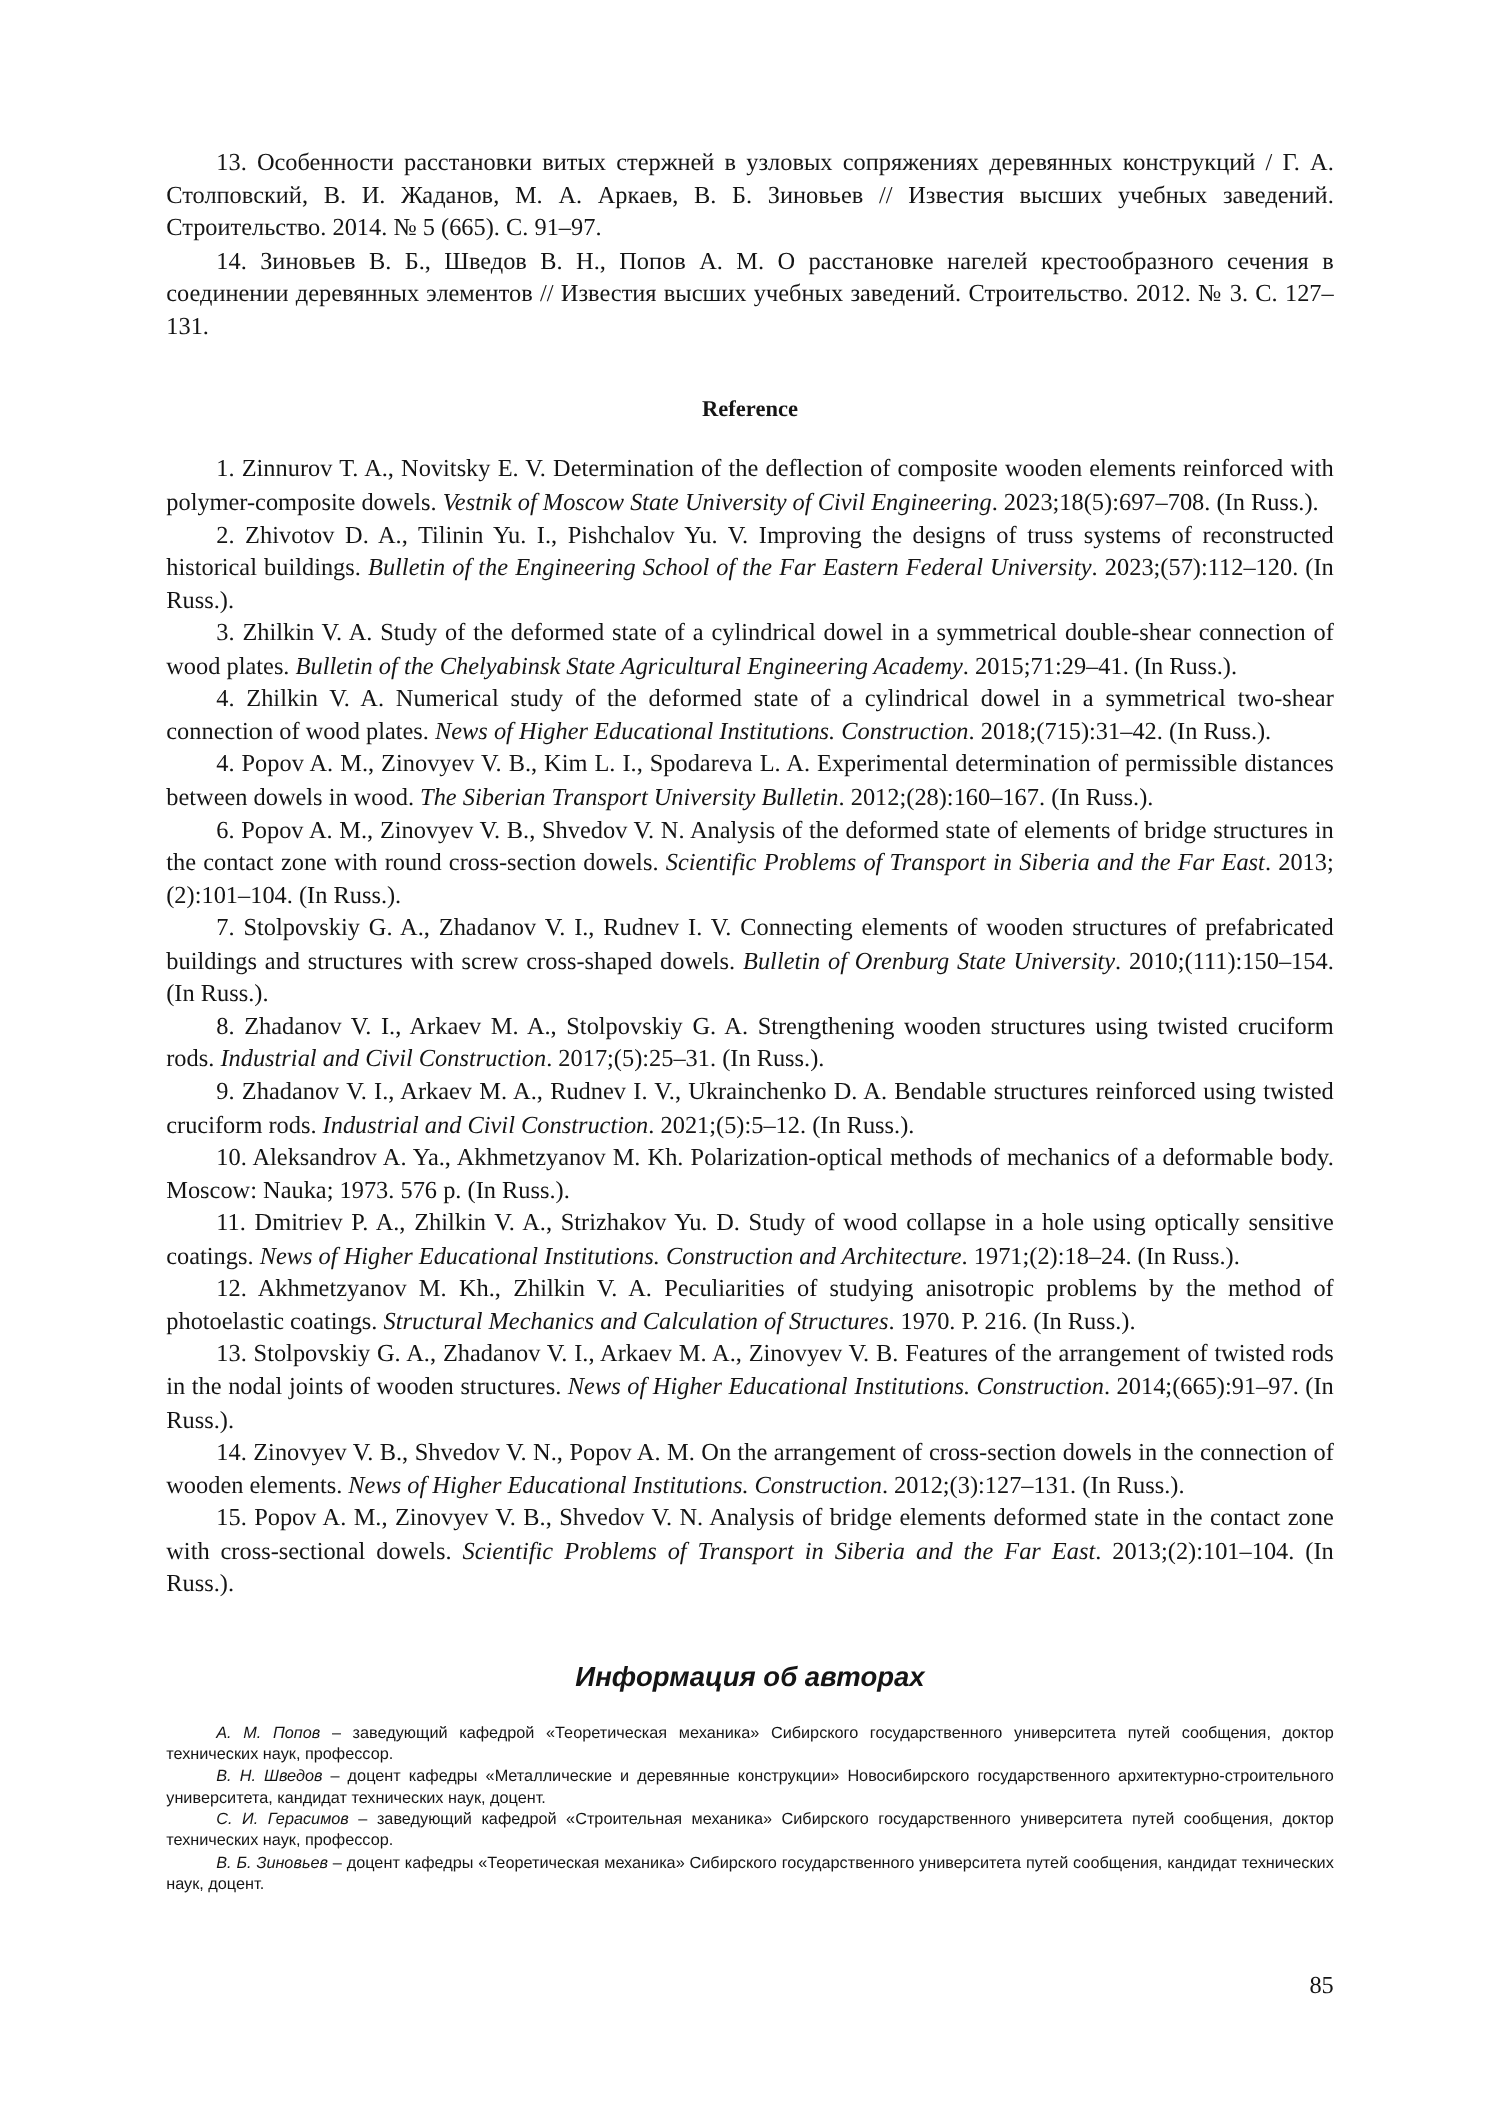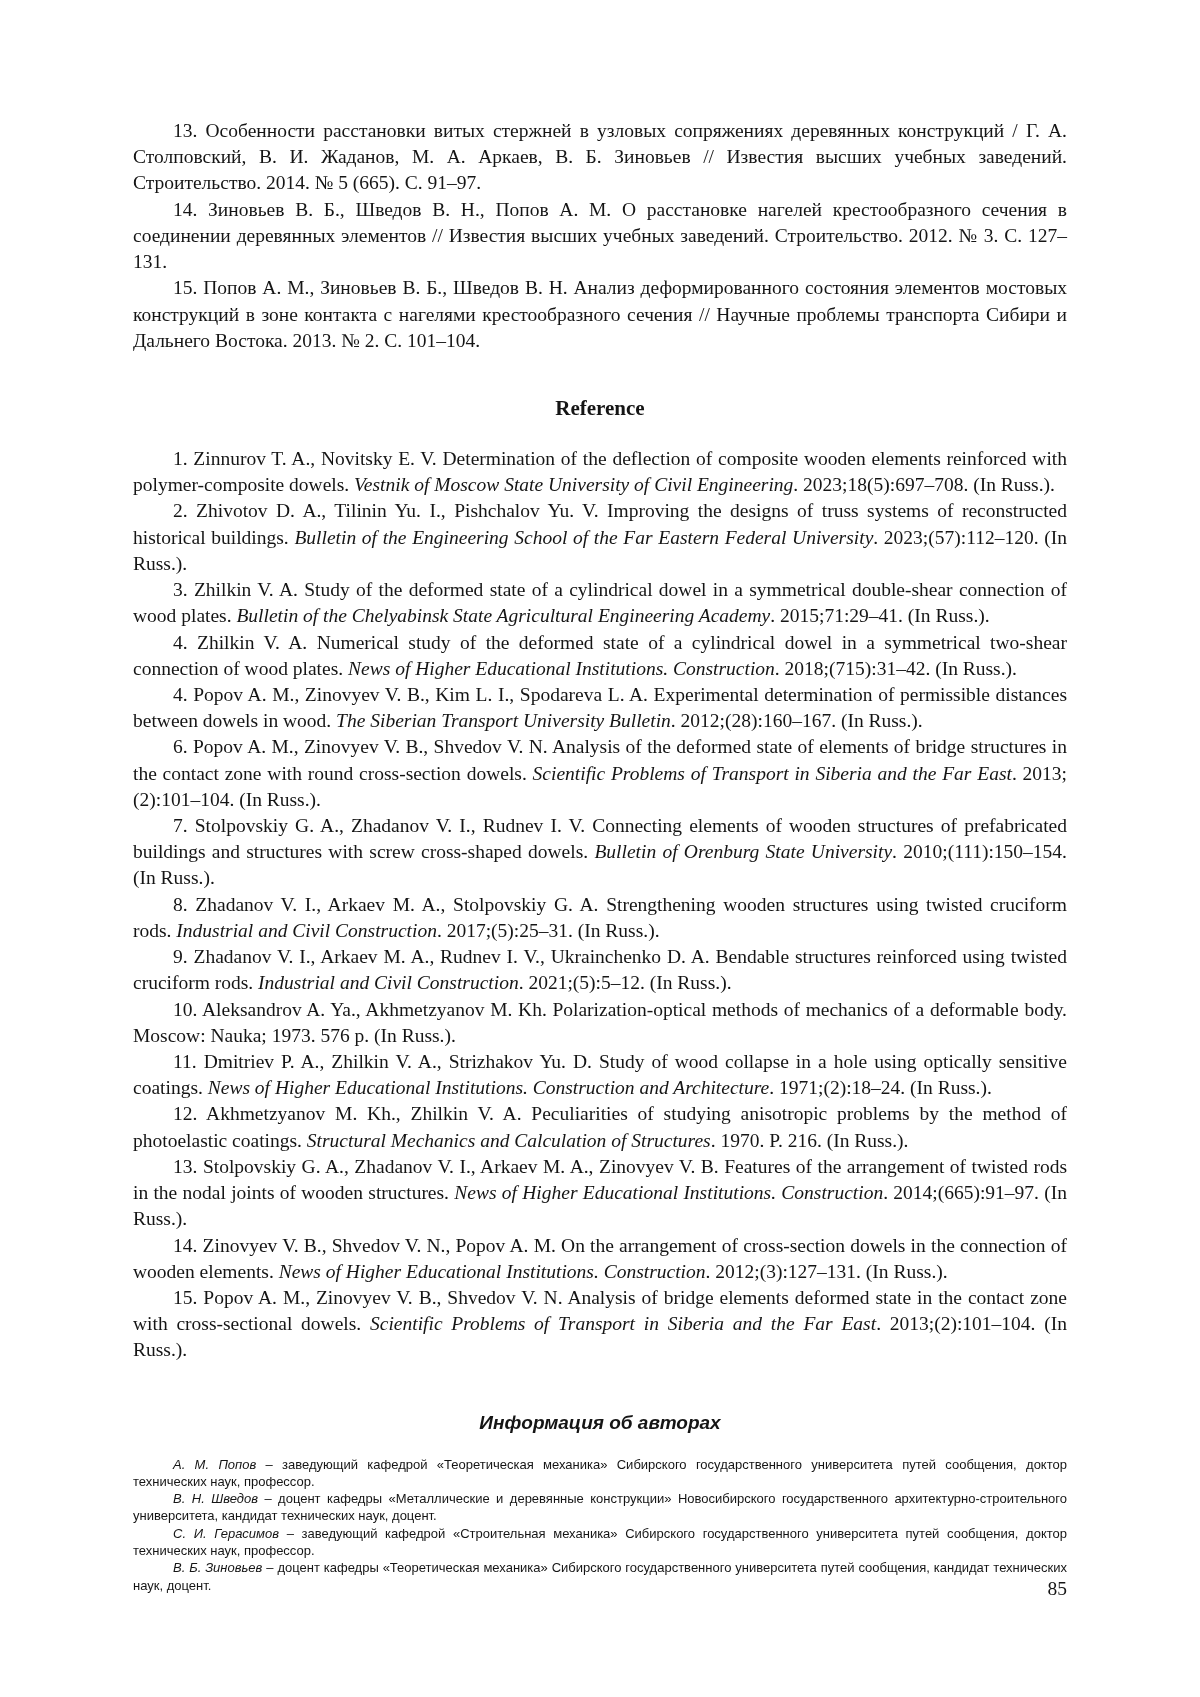--- a/index.html
+++ b/index.html
@@ -18,28 +18,28 @@
   p.ref {
     margin: 0;
     font-size: 19.5px;
     line-height: 1.345;
     text-align: justify;
     text-indent: 40px;
   }
   .journal { font-style: italic; }
   h2.ref-heading {
     font-family: "Liberation Serif", serif;
-    font-size: 21px;
+    font-size: 18px;
     font-weight: bold;
     text-align: center;
     margin: 42px 0 25px 0;
   }
   h2.authors-heading {
     font-family: "Liberation Sans", sans-serif;
-    font-size: 19px;
+    font-size: 22px;
     font-weight: bold;
     font-style: italic;
     text-align: center;
     margin: 48px 0 22px 0;
   }
   p.author {
     margin: 0;
     font-family: Liberation Sans, sans-serif;
     font-size: 13px;
     line-height: 1.33;
@@ -56,21 +56,20 @@
   }
 </style>
 </head>
 <body>
 
 <div class="page">
 
   <section>
     <p class="ref">13. Особенности расстановки витых стержней в узловых сопряжениях деревянных конструкций / Г. А. Столповский, В. И. Жаданов, М. А. Аркаев, В. Б. Зиновьев // Известия высших учебных заведений. Строительство. 2014. № 5 (665). С. 91–97.</p>
     <p class="ref">14. Зиновьев В. Б., Шведов В. Н., Попов А. М. О расстановке нагелей крестообразного сечения в соединении деревянных элементов // Известия высших учебных заведений. Строительство. 2012. № 3. С. 127–131.</p>
-    <p class="ref">15. Попов А. М., Зиновьев В. Б., Шведов В. Н. Анализ деформированного состояния элементов мостовых конструкций в зоне контакта с нагелями крестообразного сечения // Научные проблемы транспорта Сибири и Дальнего Востока. 2013. № 2. С. 101–104.</p>
   </section>
 
   <h2 class="ref-heading">Reference</h2>
 
   <section>
     <p class="ref">
       <span>1. Zinnurov T. A., Novitsky E. V. Determination of the deflection of composite wooden elements reinforced with polymer-composite dowels. </span><span class="journal">Vestnik of Moscow State University of Civil Engineering</span><span>. 2023;18(5):697–708. (In Russ.).</span>
     </p>
     <p class="ref">
       <span>2. Zhivotov D. A., Tilinin Yu. I., Pishchalov Yu. V. Improving the designs of truss systems of reconstructed historical buildings. </span><span class="journal">Bulletin of the Engineering School of the Far Eastern Federal University</span><span>. 2023;(57):112–120. (In Russ.).</span>

